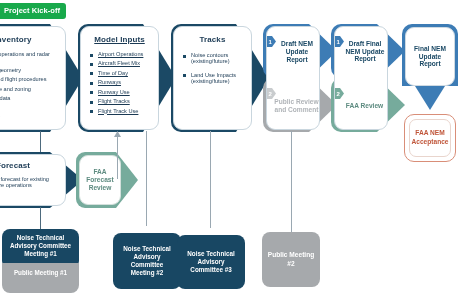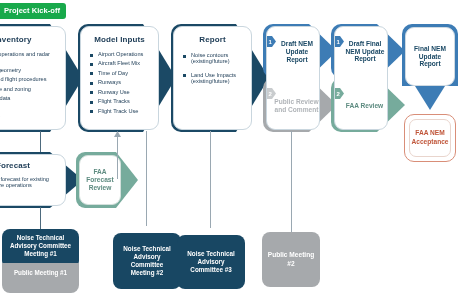--- a/index.html
+++ b/index.html
@@ -67,40 +67,40 @@
         <li>Terrain</li>
         <li>Weather</li>
       </ul>
     </div>
   </div>
 
   <div class="stage" style="left:78px;top:24px;width:98px;height:108px;">
     <svg class="chev" viewBox="0 0 98 108" preserveAspectRatio="none">
       <path d="M10,0 H65 L98,54 L65,108 H10 A10,10 0 0 1 0,98 V10 A10,10 0 0 1 10,0 Z" fill="#1b4965"></path>
     </svg>
-    <div class="card outline-navy" style="left:2px;top:2px;width:79px;height:104px;">
+    <div class="card outline-navy" style="left:2px;top:2px;width:79px;height:104px;text-decoration:underline;">
       <div class="ttl" style="font-size:8px;margin-top:8px;">Model Inputs</div>
       <ul class="bl" style="margin:7px 5px 0 9px;font-size:5.6px;">
         <li>Airport Operations</li>
         <li>Aircraft Fleet Mix</li>
         <li>Time of Day</li>
         <li>Runways</li>
         <li>Runway Use</li>
         <li>Flight Tracks</li>
         <li>Flight Track Use</li>
       </ul>
     </div>
   </div>
 
   <div class="stage" style="left:171px;top:24px;width:98px;height:108px;">
     <svg class="chev" viewBox="0 0 98 108" preserveAspectRatio="none">
       <path d="M10,0 H65 L98,54 L65,108 H10 A10,10 0 0 1 0,98 V10 A10,10 0 0 1 10,0 Z" fill="#1b4965"></path>
     </svg>
     <div class="card outline-navy" style="left:2px;top:2px;width:79px;height:104px;">
-      <div class="ttl" style="font-size:8px;margin-top:8px;">Report</div>
+      <div class="ttl" style="font-size:8px;margin-top:8px;">Tracks</div>
       <ul class="bl" style="margin:8px 6px 0 9px;font-size:5.6px;">
         <li style="margin-bottom:7px;">Noise contours (existing/future)</li>
         <li>Land Use Impacts (existing/future)</li>
       </ul>
     </div>
   </div>
 
   <div class="stage" style="left:263px;top:24px;width:74px;height:108px;">
     <svg class="chev" viewBox="0 0 74 108" preserveAspectRatio="none">
       <path d="M10,0 H46 L74,27 L46,54 H10 A10,10 0 0 1 0,44 V10 A10,10 0 0 1 10,0 Z" fill="#3d7cb5"></path>

